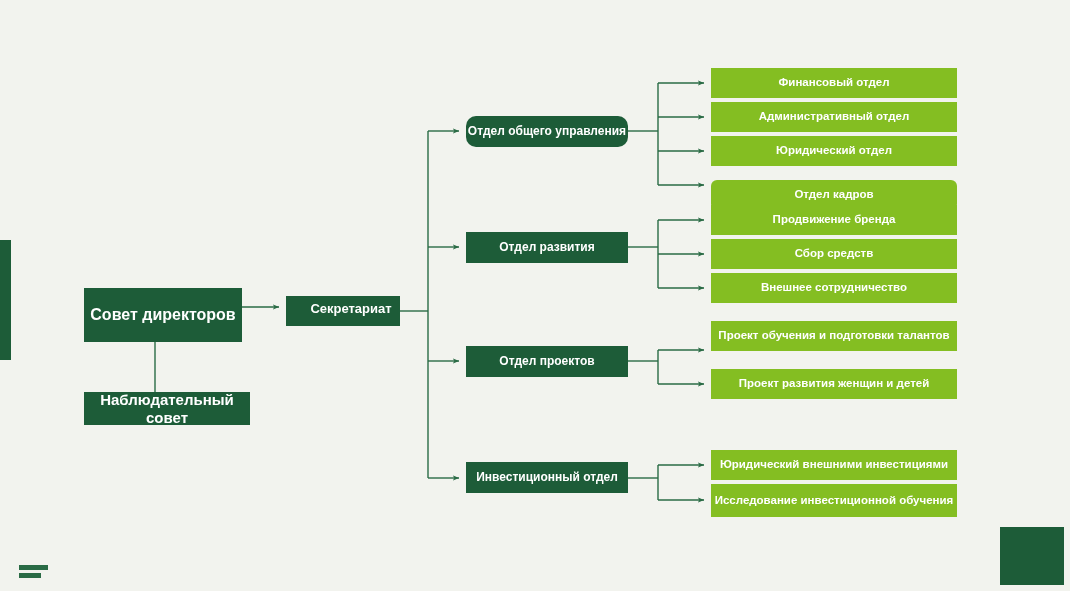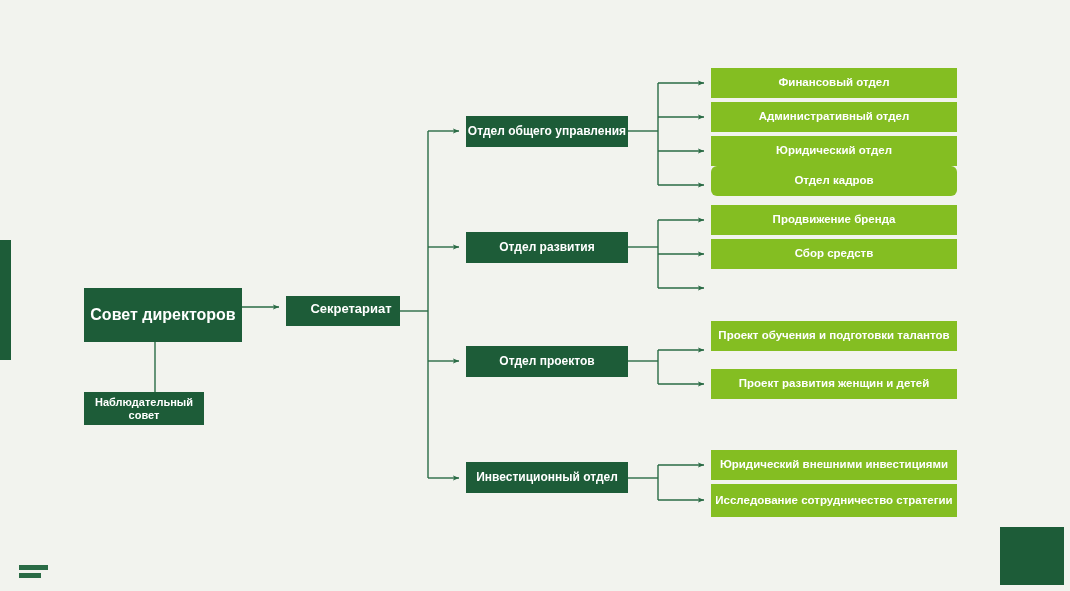--- a/index.html
+++ b/index.html
@@ -84,57 +84,57 @@
   }
 
   
   .n-board {
     left: 84px; top: 288px;
     width: 158px; height: 54px;
     font-size: 16px;
   }
   .n-supervisory {
     left: 84px; top: 392px;
-    width: 120px; height: 33px;
-    font-size: 11px;
+    width: 166px; height: 33px;
+    font-size: 15px;
   }
   .n-secretariat {
     left: 286px; top: 296px;
     width: 114px; height: 30px;
     font-size: 13px;
     align-items: flex-start;
     padding-top: 6px;
     padding-left: 16px;
   }
 
   
   .n-dept {
     left: 466px;
     width: 162px; height: 31px;
     font-size: 12px;
   }
-  .n-dept-general { top: 116px; }
+  .n-dept-general { top: 116px; border-radius: 10px; }
   .n-dept-develop { top: 232px; }
   .n-dept-project { top: 346px; }
   .n-dept-invest  { top: 462px; }
 
   
   .leaf {
     left: 711px;
     width: 246px;
     height: 30px;
     font-size: 11.5px;
   }
   .leaf.tall {
     height: 33px;
   }
   .l1 { top: 68px; }
   .l2 { top: 102px; }
   .l3 { top: 136px; }
-  .l4 { top: 166px; border-radius: 6px; }
+  .l4 { top: 180px; border-radius: 6px; }
   .l5 { top: 205px; }
   .l6 { top: 239px; }
   .l7 { top: 273px; }
   .l8 { top: 321px; }
   .l9 { top: 369px; }
   .l10 { top: 450px; }
   .l11 { top: 484px; }
 </style>
 </head>
 <body>
@@ -202,20 +202,21 @@
   <div class="node dark n-dept n-dept-project">Отдел проектов</div>
   <div class="node light leaf l1">Финансовый отдел</div>
 
   <div class="node dark n-dept n-dept-invest">Инвестиционный отдел</div>
   <div class="node light leaf l2">Административный отдел</div>
   <div class="node light leaf l3">Юридический отдел</div>
   <div class="node light leaf l4">Отдел кадров</div>
 
   <div class="node light leaf l5">Продвижение бренда</div>
   <div class="node light leaf l6">Сбор средств</div>
+  <div class="node light leaf l7">Внешнее сотрудничество</div>
 
   <div class="node light leaf l8">Проект обучения и подготовки талантов</div>
   <div class="node light leaf l9">Проект развития женщин и детей</div>
 
   <div class="node light leaf l10">Юридический внешними инвестициями</div>
-  <div class="node light leaf tall l11">Исследование сотрудничество стратегии</div>
+  <div class="node light leaf tall l11">Исследование инвестиционной обучения</div>
 
 </div>
 
 </body></html>

